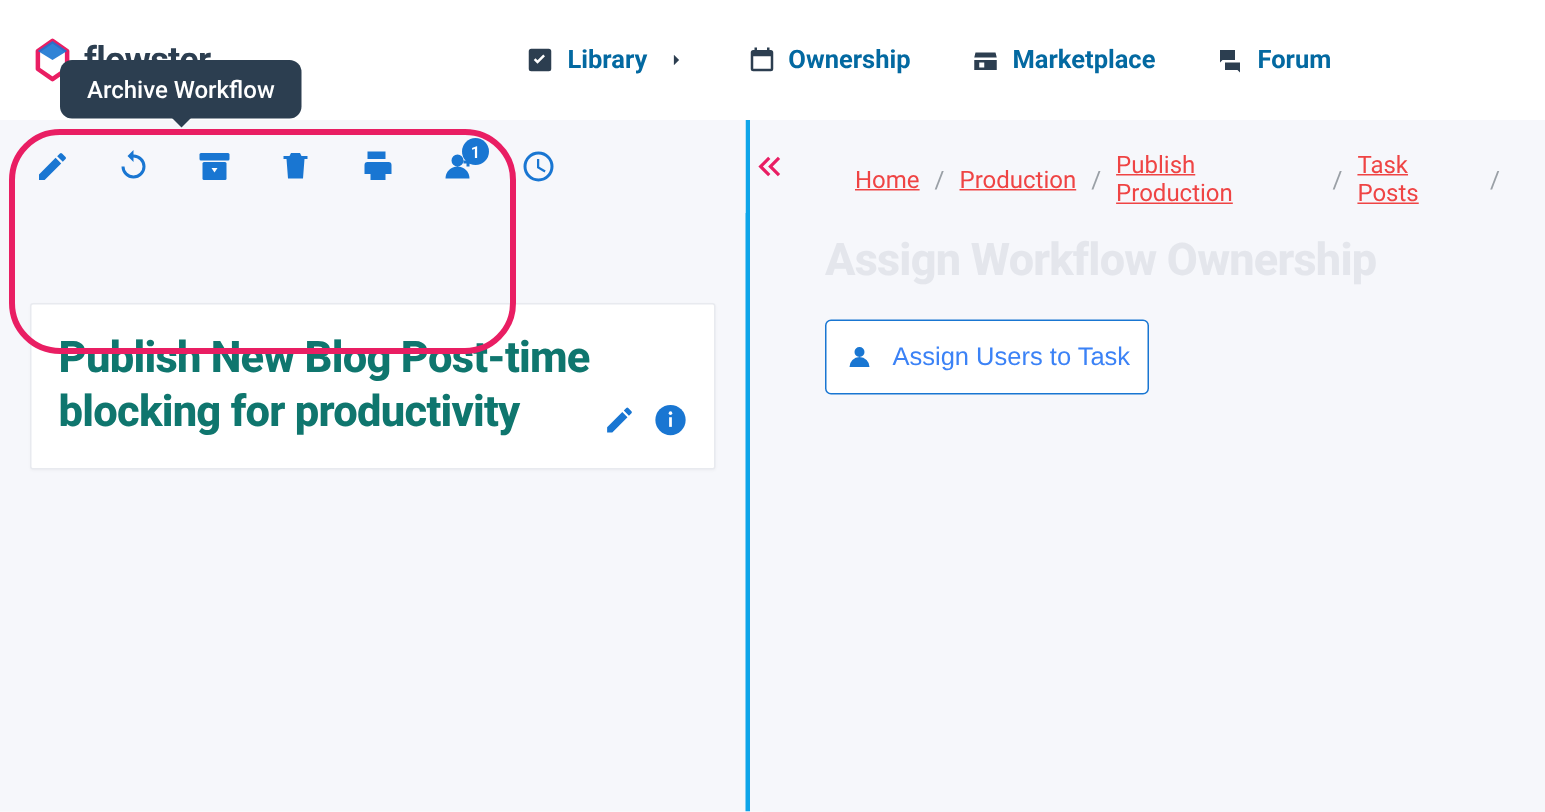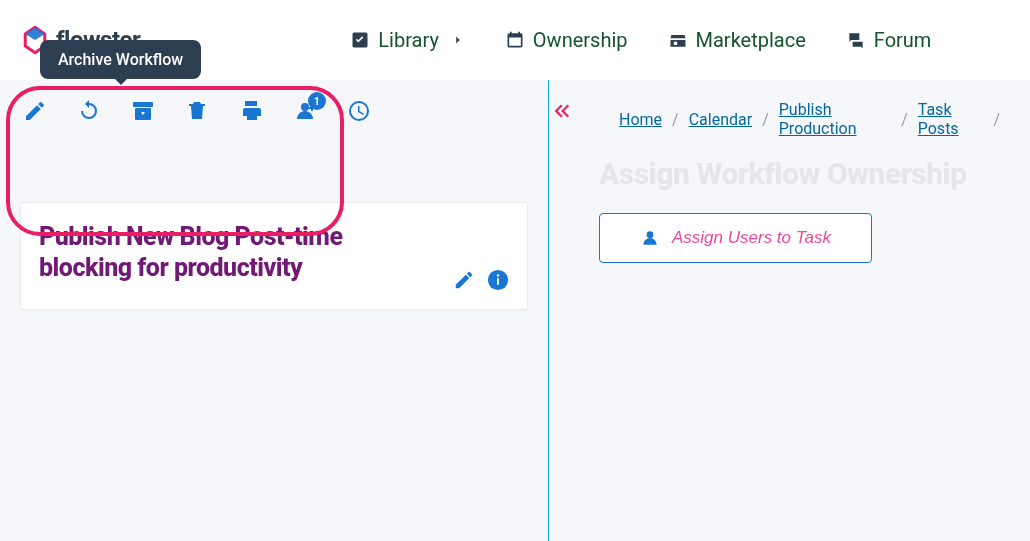--- a/index.html
+++ b/index.html
@@ -4,62 +4,62 @@
 <style>
 * { box-sizing: border-box; margin: 0; padding: 0; }
 body { font-family: -apple-system, BlinkMacSystemFont, "Segoe UI", Roboto, sans-serif; background: #fff; width: 1030px; height: 541px; overflow: hidden; position: relative; }
 
 
 .header { display: flex; align-items: center; height: 80px; padding: 0 20px; background: #fff; }
 .logo { display: flex; align-items: center; gap: 6px; margin-right: 40px; }
 .logo-mark { width: 30px; height: 30px; }
 .logo-text { font-size: 24px; font-weight: 700; color: #2c3e50; letter-spacing: -0.5px; }
 .nav { display: flex; align-items: center; gap: 40px; margin-left: 170px; }
-.nav-item { display: flex; align-items: center; gap: 8px; font-size: 20px; font-weight: 400; color: #14532d; cursor: pointer; }
+.nav-item { display: flex; align-items: center; gap: 8px; font-size: 17px; font-weight: 700; color: #0369a1; cursor: pointer; }
 .nav-icon { width: 20px; height: 20px; fill: #2c3e50; }
 .chev { width: 14px; height: 14px; fill: #2c3e50; margin-left: 4px; }
 
 
 .body-area { display: flex; height: calc(100% - 80px); background: #f6f7fb; }
-.left-pane { width: 549px; position: relative; border-right: 1px solid #0ea5e9; background: #f6f7fb; }
+.left-pane { width: 500px; position: relative; border-right: 3px solid #0ea5e9; background: #f6f7fb; }
 .right-pane { flex: 1; position: relative; background: #f6f7fb; padding: 20px 30px 20px 50px; }
 
 
 .toolbar { display: flex; align-items: center; gap: 28px; padding: 18px 22px; position: relative; background: #f6f7fb; }
 .toolbar .tb-btn { width: 26px; height: 26px; display: flex; align-items: center; justify-content: center; cursor: pointer; position: relative; }
 .tb-icon { width: 24px; height: 24px; fill: #1976d2; }
 .badge { position: absolute; top: -6px; right: -8px; background: #1976d2; color: #fff; width: 18px; height: 18px; border-radius: 50%; font-size: 11px; display: flex; align-items: center; justify-content: center; font-weight: 600; }
 
 
 .tooltip { position: absolute; top: -40px; left: 40px; background: #2c3e50; color: #fff; padding: 10px 18px; border-radius: 8px; font-size: 16px; font-weight: 500; white-space: nowrap; z-index: 50; }
 .tooltip::after { content: ""; position: absolute; bottom: -6px; left: 74px; width: 0; height: 0; border-left: 7px solid transparent; border-right: 7px solid transparent; border-top: 7px solid #2c3e50; }
 
 
 .title-card { margin: 60px 20px 0 20px; background: #fff; border: 1px solid #e8eaef; border-radius: 2px; padding: 18px 18px 18px 18px; position: relative; box-shadow: 0 1px 2px rgba(0,0,0,0.03); display: flex; align-items: flex-start; justify-content: space-between; }
-.title-text { font-size: 25px; font-weight: 800; color: #701a75; line-height: 1.25; letter-spacing: -0.5px; max-width: 360px; }
+.title-text { font-size: 29px; font-weight: 800; color: #0f766e; line-height: 1.25; letter-spacing: -0.5px; max-width: 360px; }
 .card-icons { display: flex; align-items: center; gap: 12px; margin-top: 48px; }
 .card-icons .ci { width: 22px; height: 22px; cursor: pointer; }
 .ci-edit { fill: #1976d2; }
 .ci-info { fill: #1976d2; }
 
 
 .collapse-btn { position: absolute; left: -6px; top: 14px; width: 34px; height: 34px; display: flex; align-items: center; justify-content: center; cursor: pointer; }
 .collapse-btn svg { fill: #e91e63; width: 26px; height: 26px; }
 
 
 .breadcrumb { display: flex; gap: 10px; font-size: 16px; color: #1976d2; margin-bottom: 18px; margin-left: 20px; align-items: center; }
-.breadcrumb a { color: #0369a1; text-decoration: underline; cursor: pointer; }
+.breadcrumb a { color: #ef4444; text-decoration: underline; cursor: pointer; }
 .breadcrumb .sep { color: #9aa0a6; }
 
 
 .section-title { font-size: 30px; font-weight: 800; color: #e4e6ec; margin: 6px 0 22px 0; letter-spacing: -0.5px; }
 
 
 .actions { display: flex; gap: 18px; }
-.action-btn { display: flex; align-items: center; gap: 12px; border: 1.5px solid #1976d2; color: #ec4899; background: #fff; padding: 14px 40px; font-size: 17px; font-weight: 500; border-radius: 4px; cursor: pointer; font-style: italic; }
+.action-btn { display: flex; align-items: center; gap: 12px; border: 1.5px solid #1976d2; color: #3b82f6; background: #fff; padding: 14px 12px; font-size: 17px; font-weight: 500; border-radius: 4px; cursor: pointer; }
 .action-btn svg { width: 20px; height: 20px; fill: #1976d2; }
 
 </style>
 </head>
 <body>
 
 <div class="header">
   <div class="logo">
     <svg class="logo-mark" viewBox="0 0 40 40">
       <path d="M20 3 L33 12 L33 28 L20 37 L7 28 L7 12 Z" fill="none" stroke="#e91e63" stroke-width="4" stroke-linejoin="round"></path>
@@ -165,21 +165,21 @@
   <div class="right-pane">
     <div class="collapse-btn">
       <svg viewBox="0 0 24 24">
           <path d="M13 6l-6 6 6 6 1.4-1.4L9.8 12l4.6-4.6L13 6zm6 0l-6 6 6 6 1.4-1.4L15.8 12l4.6-4.6L19 6z"></path>
         </svg>
     </div>
 
     <div class="breadcrumb">
       <a>Home</a>
       <span class="sep">/</span>
-      <a>Calendar</a>
+      <a>Production</a>
       <span class="sep">/</span>
       <a>Publish Production</a>
       <span class="sep">/</span>
       <a>Task Posts</a>
       <span class="sep">/</span>
     </div>
 
     <div class="section-title">Assign Workflow Ownership</div>
 
     <div class="actions">

